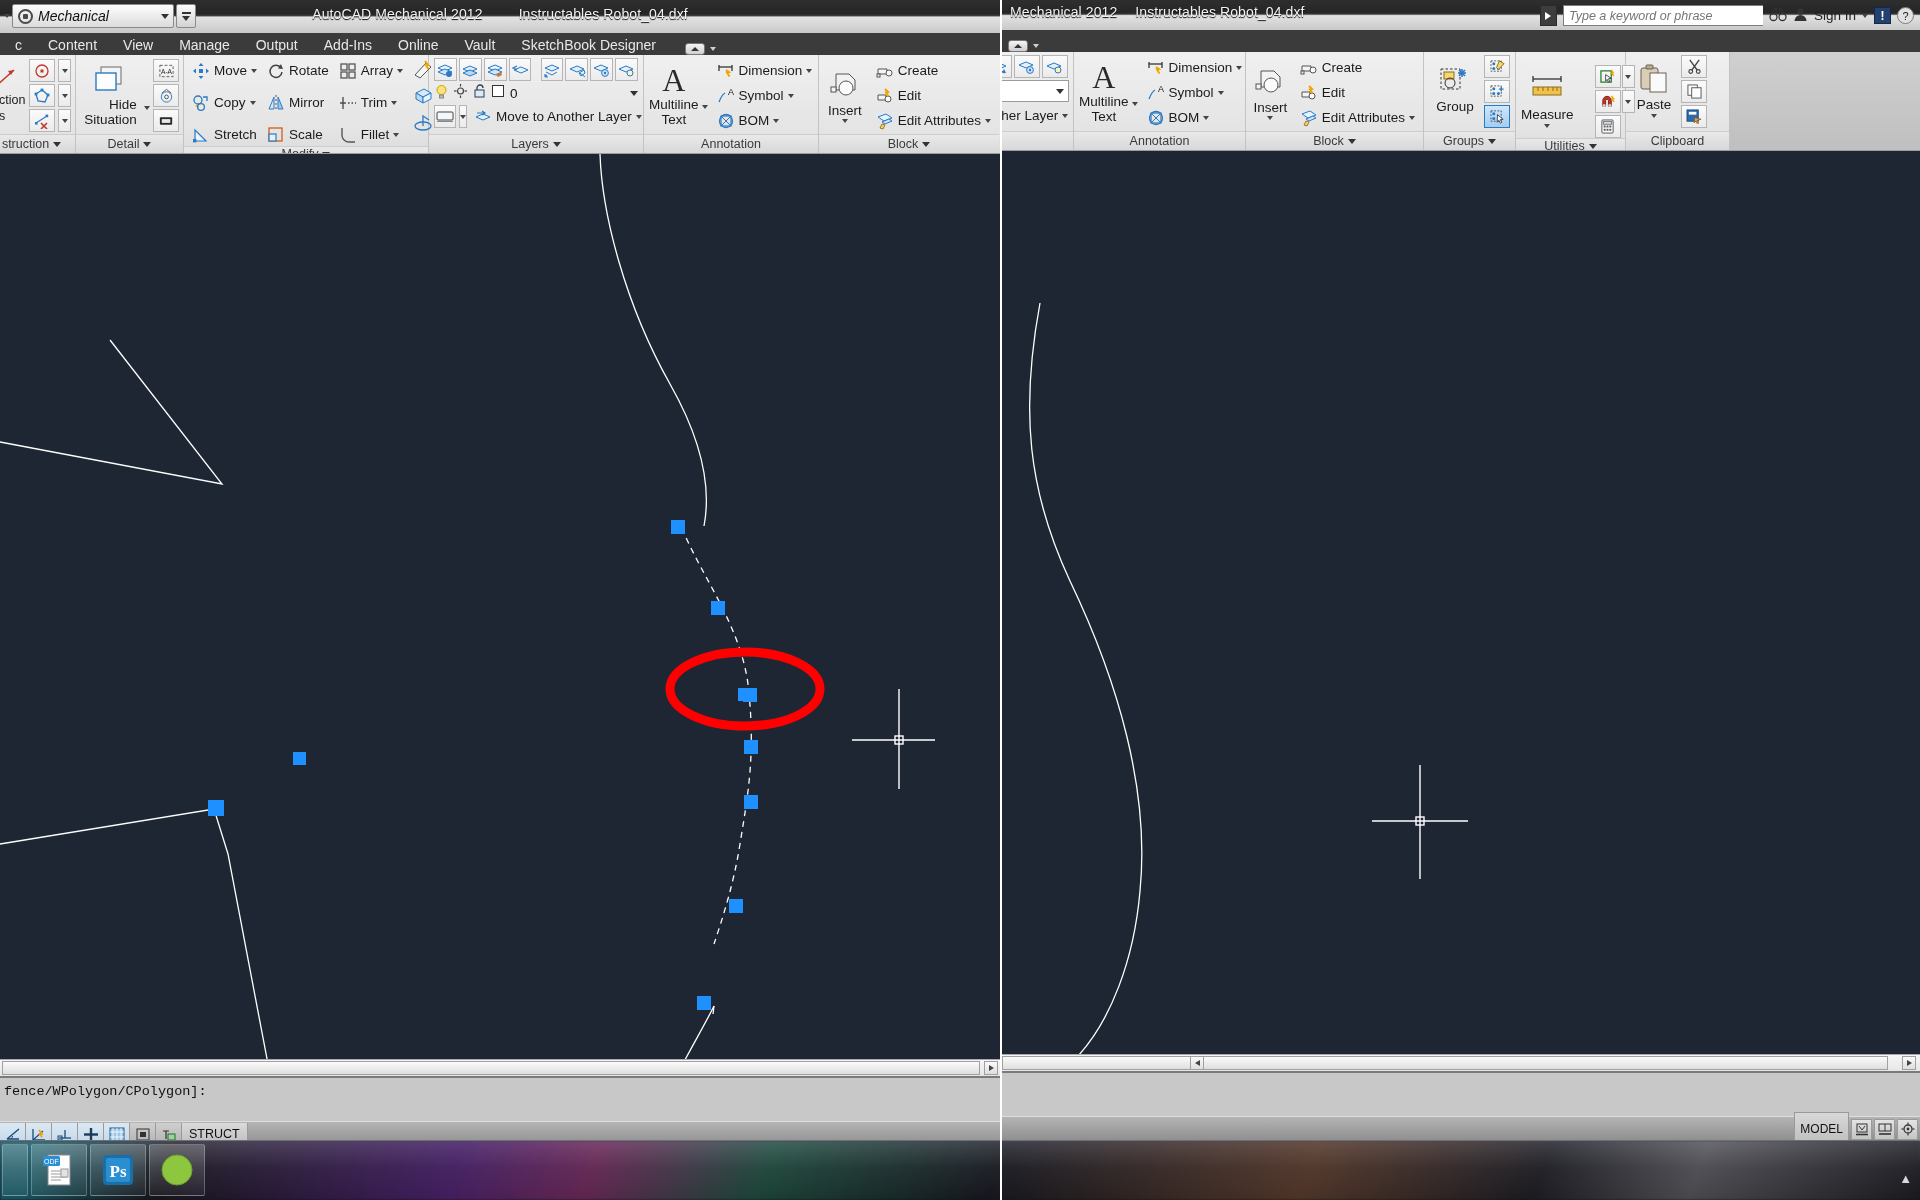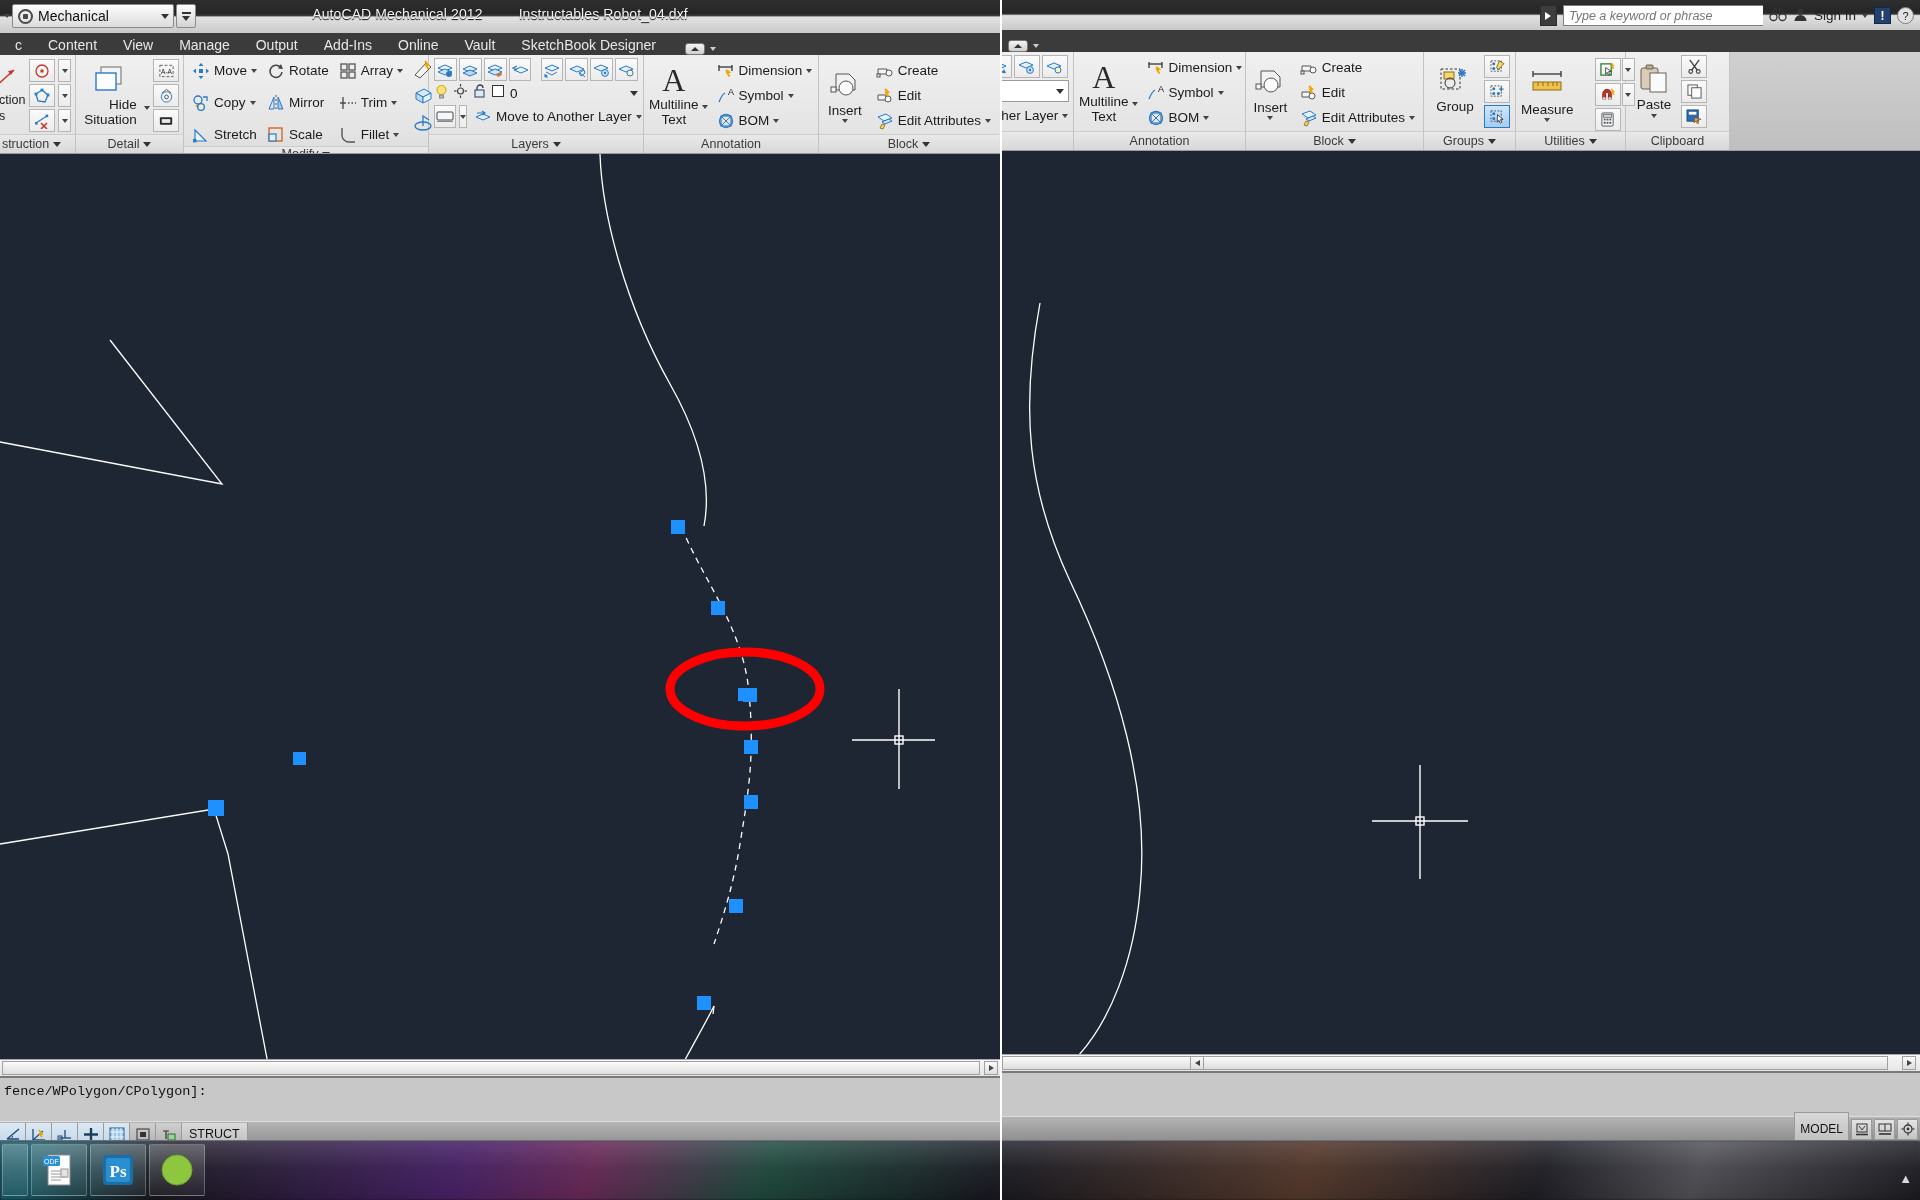--- a/index.html
+++ b/index.html
@@ -22,21 +22,21 @@
     display:flex; align-items:center; gap:2px;
     padding:0 4px;
   }
   .qat-box {
     height:24px; display:flex; align-items:center; gap:5px;
     padding:0 4px 0 5px;
     background:linear-gradient(to bottom,#fdfdfd,#dcdcdc);
     border:1px solid #8a8a8a; border-radius:2px;
     font-size:14px; color:#111; white-space:nowrap;
   }
-  .qat-box .lbl { min-width:118px; }
+  .qat-box .lbl { min-width:118px;font-style:italic; }
   .gear-glyph {
     width:15px;height:15px;border:2px solid #4b4b4b;border-radius:50%;
     position:relative; display:inline-block;
   }
   .gear-glyph::after{content:"";position:absolute;left:3px;top:3px;width:5px;height:5px;background:#4b4b4b;border-radius:1px;}
   .caret { width:0;height:0;border-left:4px solid transparent;border-right:4px solid transparent;border-top:5px solid #333; }
   .caret-sm { width:0;height:0;border-left:3px solid transparent;border-right:3px solid transparent;border-top:4px solid #444; }
   .qat-drop {
     width:20px;height:24px;display:flex;align-items:center;justify-content:center;
     background:linear-gradient(to bottom,#fdfdfd,#d2d2d2);
@@ -746,20 +746,24 @@
             <rect x="7" y="7" width="7" height="6" fill="#9bd49b" stroke="#2e6b2e"></rect>
           </svg>
       </span>
       <span class="sb-text">STRUCT</span>
     </div>
   </div>
 
   <div class="win win-right">
 
     <div class="titlebar" style="height:30px">
+      <div class="win-title" style="top:4px;text-align:left;padding-left:10px">
+        <span style="margin:0 14px 0 0">Mechanical 2012</span>
+        <span style="margin:0">Instructables Robot_04.dxf</span>
+      </div>
       <div class="searchzone">
         <span class="search-arrow">
             <i></i>
           </span>
         <input class="search-input" placeholder="Type a keyword or phrase" style="">
         <span class="binoc">
           <svg width="18" height="15" viewBox="0 0 18 15">
               <circle cx="4.5" cy="10" r="3.5" fill="none" stroke="#333" stroke-width="1.3"></circle>
               <circle cx="13.5" cy="10" r="3.5" fill="none" stroke="#333" stroke-width="1.3"></circle>
               <path d="M3 7 L5.5 1.5 h2 L7 7 M15 7 L12.5 1.5 h-2 L11 7" fill="none" stroke="#333" stroke-width="1.2"></path>
@@ -963,21 +967,21 @@
             </span>
           </div>
         </div>
         <div class="panel-label">
           <span>Groups</span>
           <span class="caret"></span>
         </div>
       </div>
 
       <div class="panel" style="width:110px">
-        <div class="panel-body" style="gap:20px;align-items:center;padding-top:6px">
+        <div class="panel-body" style="gap:20px;align-items:flex-start;padding-top:13px">
           <div class="bigbtn" style="width:58px;height:70px">
             <span class="glyph">
               <svg width="36" height="32" viewBox="0 0 36 32">
                 <g stroke="#333" stroke-width="1.3">
                     <line x1="4" y1="6" x2="32" y2="6"></line>
                     <line x1="4" y1="3" x2="4" y2="9"></line>
                     <line x1="32" y1="3" x2="32" y2="9"></line>
                   </g>
                 <rect x="4" y="14" width="28" height="8" fill="#f0c24b" stroke="#8a6d1d"></rect>
                 <g stroke="#8a6d1d">

